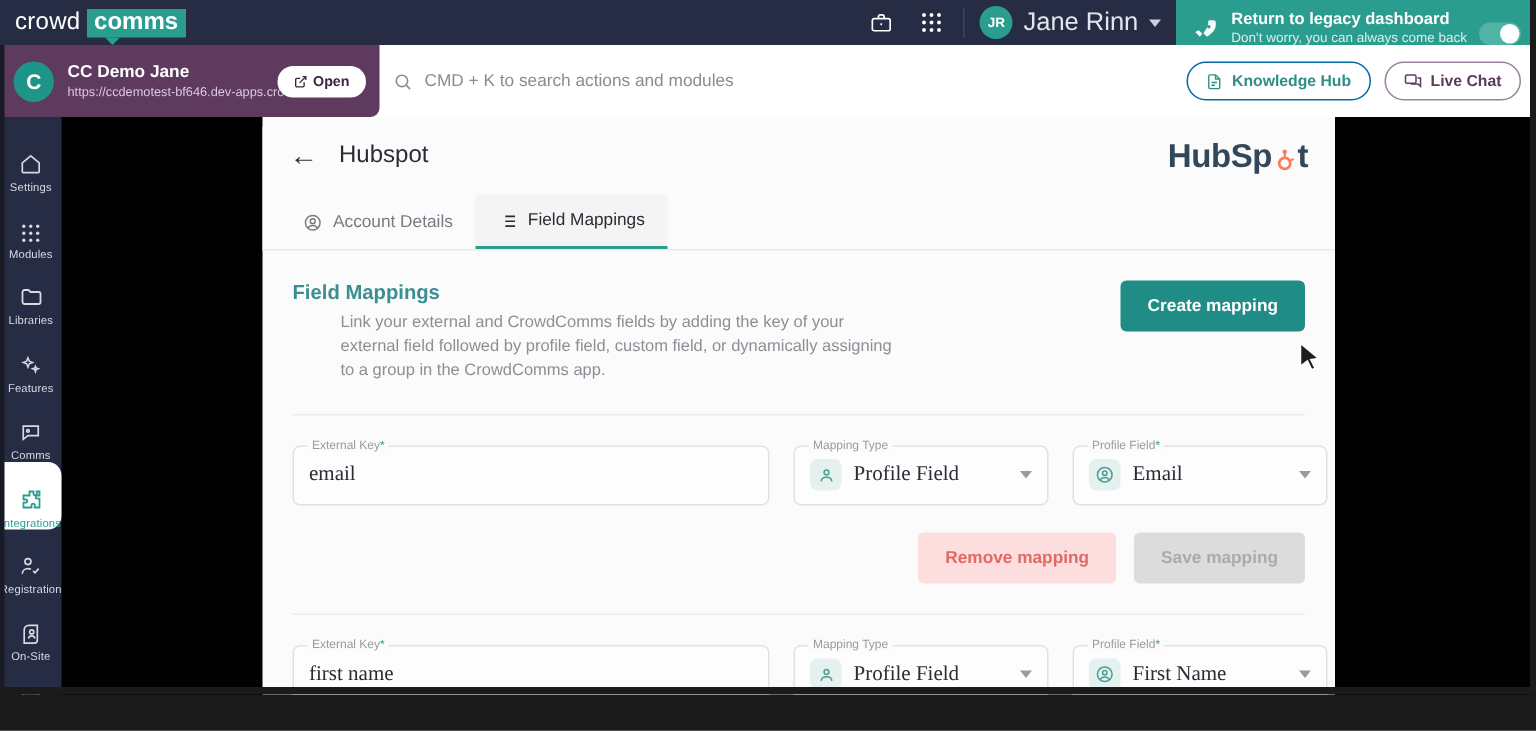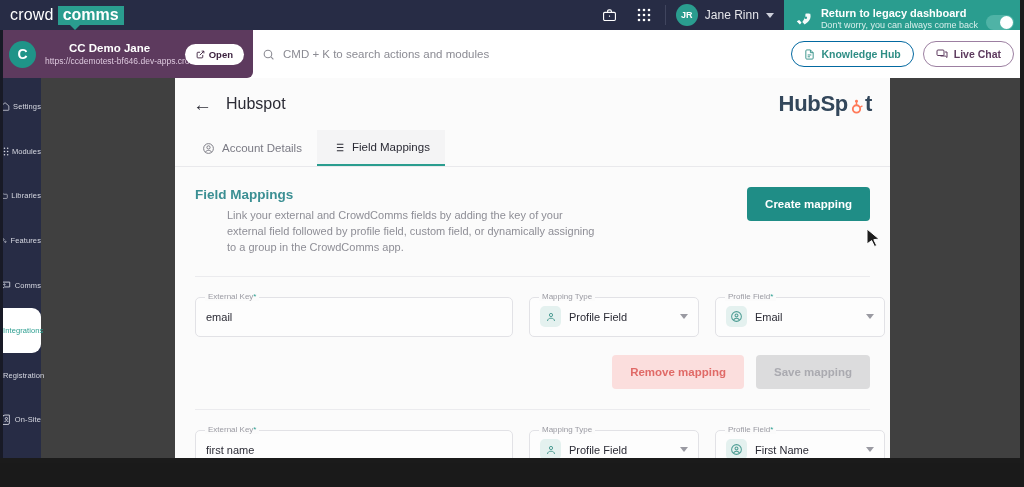--- a/index.html
+++ b/index.html
@@ -5,21 +5,21 @@
   * { box-sizing: border-box; margin: 0; padding: 0; }
   html, body {
     width: 1024px; height: 487px;
     font-family: "Liberation Sans", sans-serif;
     background: #1a1a1a;
     overflow: hidden;
   }
   .screen {
     position: relative;
     width: 1024px; height: 463px;
-    background: #404040;
+    background: #000000;
     overflow: hidden;
   }
 
   
   .topbar {
     position: absolute; top: 0; left: 0;
     width: 1024px; height: 30px;
     background: #272c45;
     display: flex; align-items: center;
   }
@@ -53,21 +53,21 @@
   .tb-divider { width:1px; background:#40455e; margin: 5px 4px; }
   .tb-user {
     display: flex; align-items: center; gap: 7px; padding: 0 10px 0 6px;
   }
   .avatar {
     width: 22px; height: 22px; border-radius: 50%;
     background: #2a9d8f; color: #fff;
     font-size: 9px; font-weight: 700;
     display: flex; align-items: center; justify-content: center;
   }
-  .tb-user-name { color: #e4e5ea; font-size: 12px; }
+  .tb-user-name { color: #e4e5ea; font-size: 17px; }
   .caret-down {
     width: 0; height: 0;
     border-left: 4px solid transparent;
     border-right: 4px solid transparent;
     border-top: 5px solid #cdd0da;
   }
   .legacy {
     background: #2a9d8f; display: flex; align-items: flex-end; gap: 8px;
     padding: 0 10px 0 10px; min-width: 237px;
   }
@@ -94,21 +94,21 @@
     padding-left: 9px;
     border-bottom-right-radius: 6px;
   }
   .event-logo {
     width: 27px; height: 27px; border-radius: 50%;
     background:#1f9488; color:#fff; font-weight:700; font-size: 14px;
     display:flex; align-items:center; justify-content:center;
     flex: 0 0 auto;
   }
   .event-texts { line-height: 1.2; min-width: 0; }
-  .event-name { color:#ffffff; font-size: 11.5px; font-weight:700;margin-left:24px; }
+  .event-name { color:#ffffff; font-size: 11.5px; font-weight:700; }
   .event-url { color:#ddc9de; font-size: 8.5px; white-space: nowrap; }
   .open-btn {
     margin-left:auto; margin-right: 9px;
     background:#ffffff; color:#3d2340;
     font-size: 9.5px; font-weight:700;
     border-radius: 13px; padding: 5px 11px;
     display:flex; align-items:center; gap:4px;
     flex: 0 0 auto;
   }
   .searchbox {
@@ -129,22 +129,22 @@
   .pill.purple { border: 1px solid #9c7fa1; color:#5d3a5e; }
 
   
   .leftnav {
     position:absolute; top: 78px; left: 0; width: 41px; height: 409px;
     background: #272c45;
     display:flex; flex-direction:column; align-items:stretch;
     padding-top: 6px;
   }
   .nav-item {
-    height: 45px; display:flex; 
-    align-items:center; justify-content:space-between; gap: 3px;
+    height: 45px; display:flex; flex-direction:column;
+    align-items:center; justify-content:flex-end; gap: 3px;
     color: #d7d9e2;
   }
   .nav-label { font-size: 7.5px; letter-spacing: .1px; white-space: nowrap; }
   .nav-item.active {
     background:#ffffff; color:#2a9d8f;
     border-top-right-radius: 9px; border-bottom-right-radius: 9px;
   }
 
   
   .card {
@@ -211,21 +211,21 @@
     padding: 0 10px;
   }
   .field.wide { flex: 0 0 318px; }
   .field.mid  { flex: 0 0 170px; }
   .field-label {
     position:absolute; top: -6px; left: 9px;
     background:#fbfbfb; padding: 0 3px;
     font-size: 8px; color:#9a9aa2; white-space: nowrap;
   }
   .req { color:#2a9d8f; }
-  .field-value { font-size: 11px; color:#2b2b35; }
+  .field-value { font-size: 14px; color:#2b2b35;font-family:Liberation Serif, serif; }
   .sel-icon {
     width: 21px; height: 21px; border-radius: 5px; background:#e4f1ef;
     display:flex; align-items:center; justify-content:center;
     margin-right: 8px; flex: 0 0 auto;
   }
   .sel-caret {
     margin-left:auto;
     width: 0; height: 0;
     border-left: 4.5px solid transparent;
     border-right: 4.5px solid transparent;

